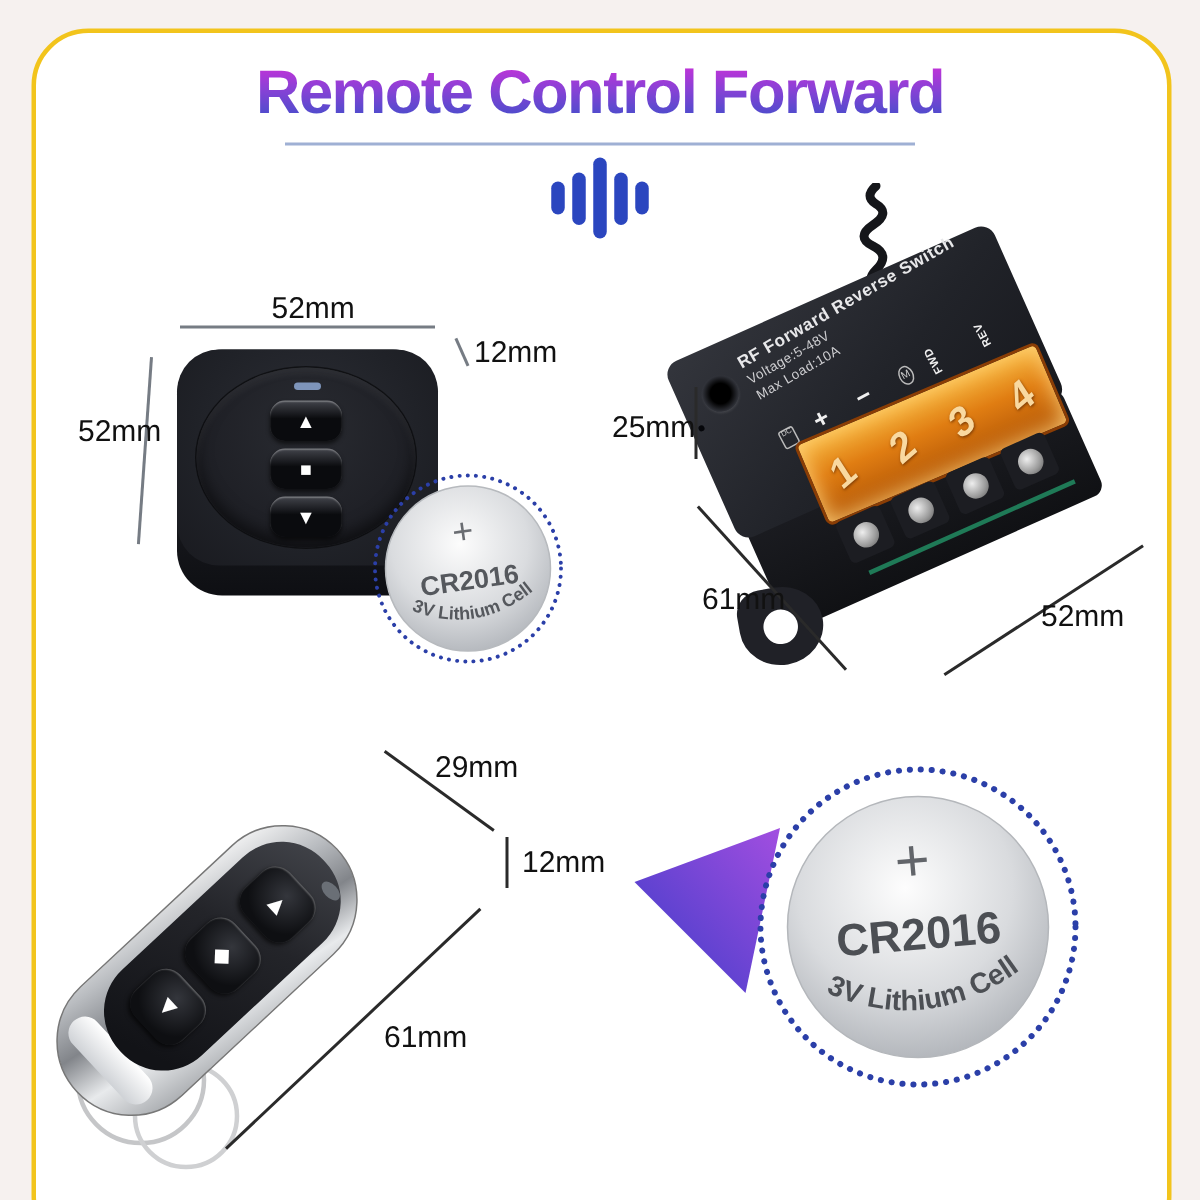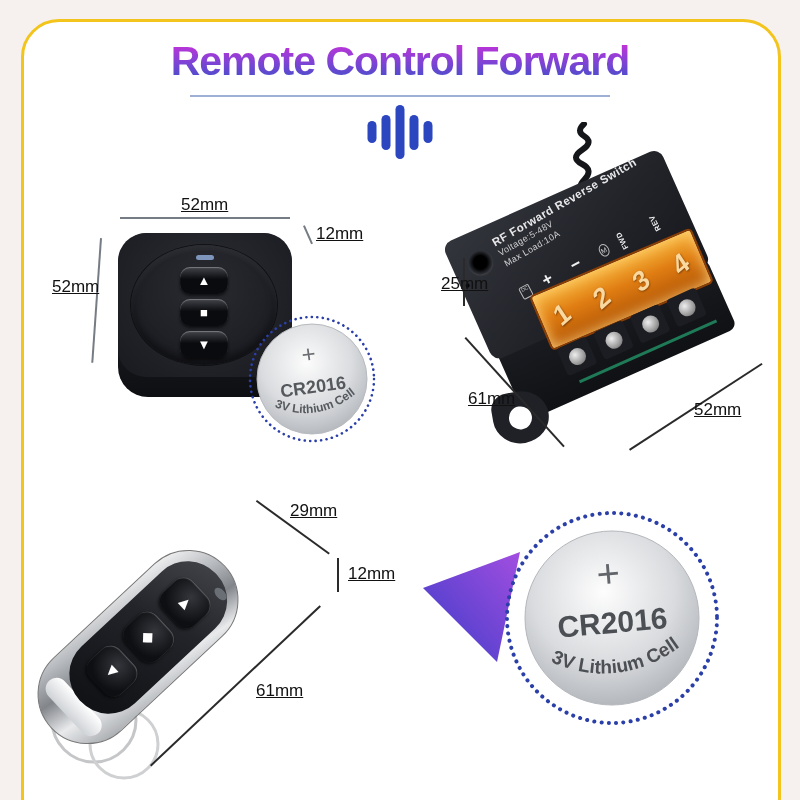--- a/index.html
+++ b/index.html
@@ -10,21 +10,21 @@
   
   #title{position:absolute;left:0;top:38px;width:800px;text-align:center;
          font-size:41px;font-weight:bold;letter-spacing:-1px;
          background:linear-gradient(180deg,#cf2fd8 5%,#8a41d6 45%,#3a50c9 95%);
          -webkit-background-clip:text;background-clip:text;color:transparent;}
   #underline{position:absolute;left:190px;top:95px;width:420px;height:2px;background:#9fb0d4;}
   #wave{position:absolute;left:50%;top:104px;transform:translateX(-50%);
         display:flex;align-items:center;gap:5px;height:56px;}
   #wave .bar{width:9px;border-radius:5px;background:#2b46bf;}
   
-  .dim-label{position:absolute;font-size:17px;color:#111;white-space:nowrap;text-decoration:underline;}
+  .dim-label{position:absolute;font-size:20px;color:#111;white-space:nowrap;}
   .dim-line{position:absolute;background:#2a2a2a;transform-origin:0 0;}
   .dim-line.h{height:2px;} .dim-line.v{width:2px;}
   .dim-line.gray{background:#767c84;}
   
   #sq-remote{position:absolute;left:118px;top:233px;width:174px;height:164px;}
   #sq-remote .body{position:absolute;inset:0;border-radius:30px;
      background:linear-gradient(180deg,#26282e 0%,#1a1b20 55%,#0e0f13 100%);}
   #sq-remote .face{position:absolute;left:0;top:0;right:0;bottom:20px;border-radius:28px;
      background:radial-gradient(ellipse at 50% 40%,#2c2e35 0%,#202228 60%,#191a1f 100%);}
   #sq-remote .circle{position:absolute;left:13px;top:12px;width:146px;height:120px;border-radius:50%;
@@ -183,21 +183,21 @@
     <div class="screw">
         <i></i>
       </div>
     <div class="screw">
         <i></i>
       </div>
   </div>
   <div class="pcb"></div>
 </div>
 <div class="dim-line v" style="left:463px;top:258px;height:48px;"></div>
-<div class="dim-label" style="left:441px;top:274px;">25mm</div>
+<div class="dim-label" style="left:408px;top:274px;">25mm</div>
 <div class="dim-line h" style="left:466px;top:337px;width:147px;transform:rotate(47.8deg);"></div>
 <div class="dim-label" style="left:468px;top:389px;">61mm</div>
 <div class="dim-line h" style="left:629px;top:449px;width:158px;transform:rotate(-33deg);"></div>
 <div class="dim-label" style="left:694px;top:400px;">52mm</div>
 
 <svg class="abs" style="left:36px;top:672px;" width="130" height="120" viewBox="0 0 130 120">
   <circle cx="58" cy="48" r="42" fill="none" stroke="#c5c6c8" stroke-width="3"></circle>
   <circle cx="88" cy="72" r="34" fill="none" stroke="#cfd0d2" stroke-width="3"></circle>
 </svg>
 <div id="fob">

